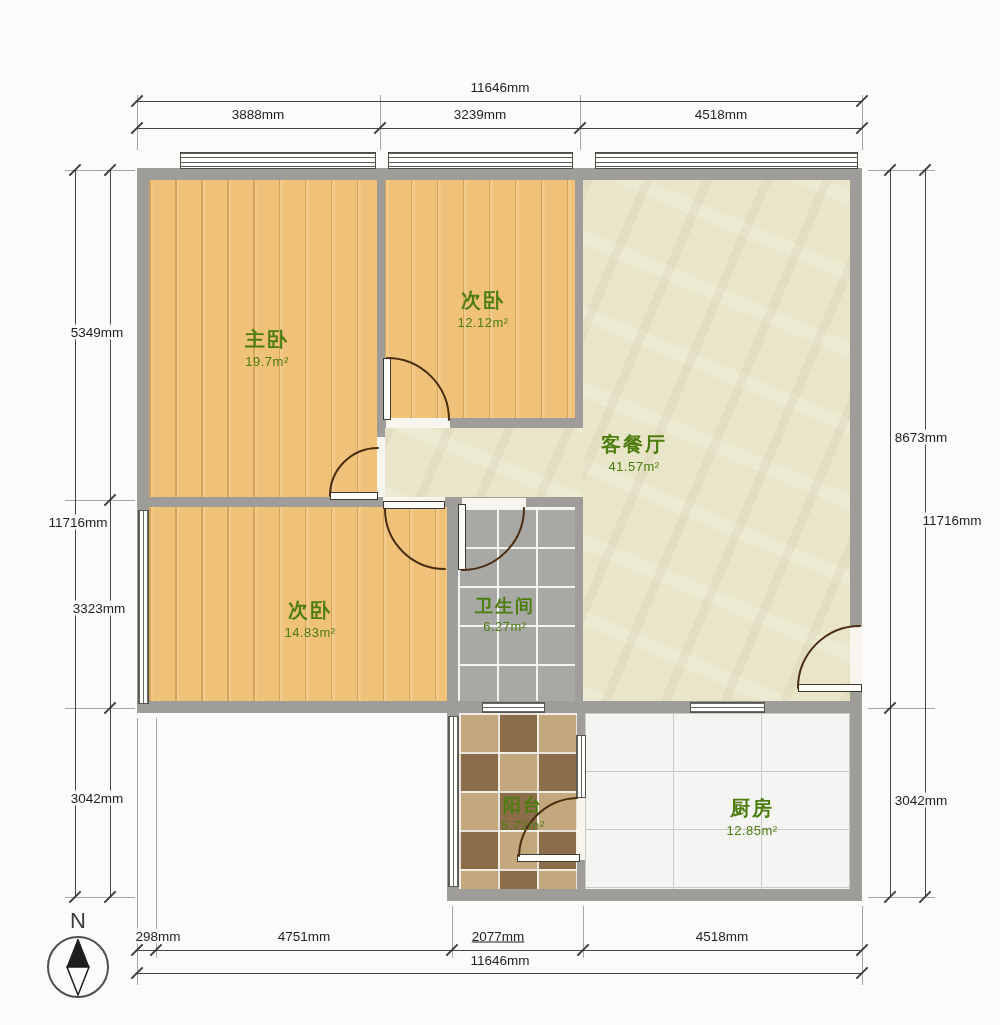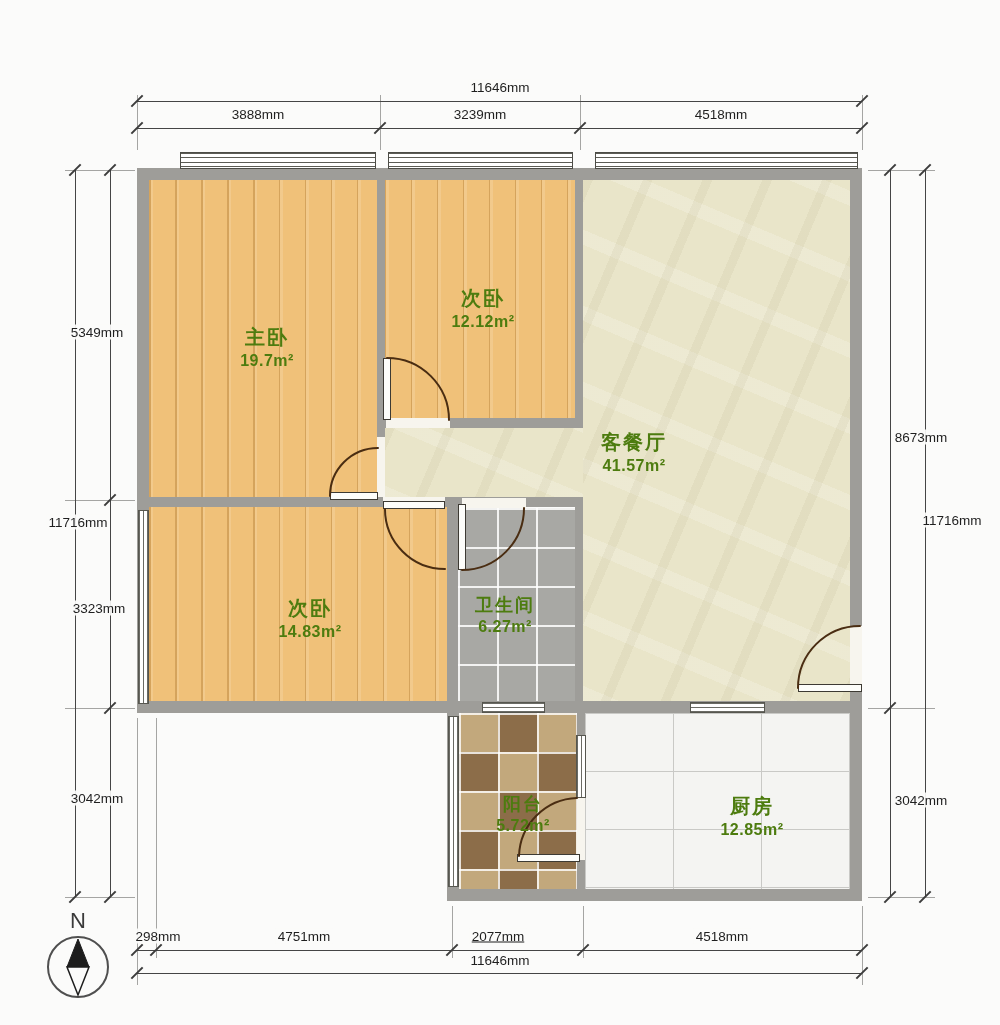--- a/index.html
+++ b/index.html
@@ -31,21 +31,21 @@
   .leaf{position:absolute;background:#fdfdfa;border:1.5px solid #3d3a33;box-sizing:border-box;}
   .thresh{position:absolute;background:#f7f5ee;}
   .dl{position:absolute;background:#454545;}
   .ext{position:absolute;background:#a5a5a3;}
   .tick{position:absolute;width:16px;height:2px;background:#3c3c3c;
         transform:translate(-8px,-1px) rotate(-45deg);}
   .dlab{position:absolute;transform:translate(-50%,-50%);font-size:13.5px;color:#1f1f1f;
         background:rgba(251,251,250,.92);padding:0 2px;white-space:nowrap;}
   .rlab{position:absolute;transform:translate(-50%,-50%);text-align:center;color:#4d7c0f;}
   .rlab .nm{font-size:20px;font-weight:700;letter-spacing:2px;}
-  .rlab .ar{font-size:16px;font-weight:700;margin-top:1px;letter-spacing:.5px;}
+  .rlab .ar{font-size:13px;font-weight:400;margin-top:1px;letter-spacing:.5px;}
   svg.overlay{position:absolute;left:0;top:0;pointer-events:none;}
   .north-n{position:absolute;transform:translate(-50%,-50%);font-size:22px;color:#3a3a3a;}
 </style>
 </head>
 <body>
 
 <div id="canvas">
 
   <div class="floor wood" style="left:149px;top:180px;width:228px;height:317px;"></div>
   <div class="floor wood" style="left:385px;top:180px;width:190px;height:238px;"></div>

